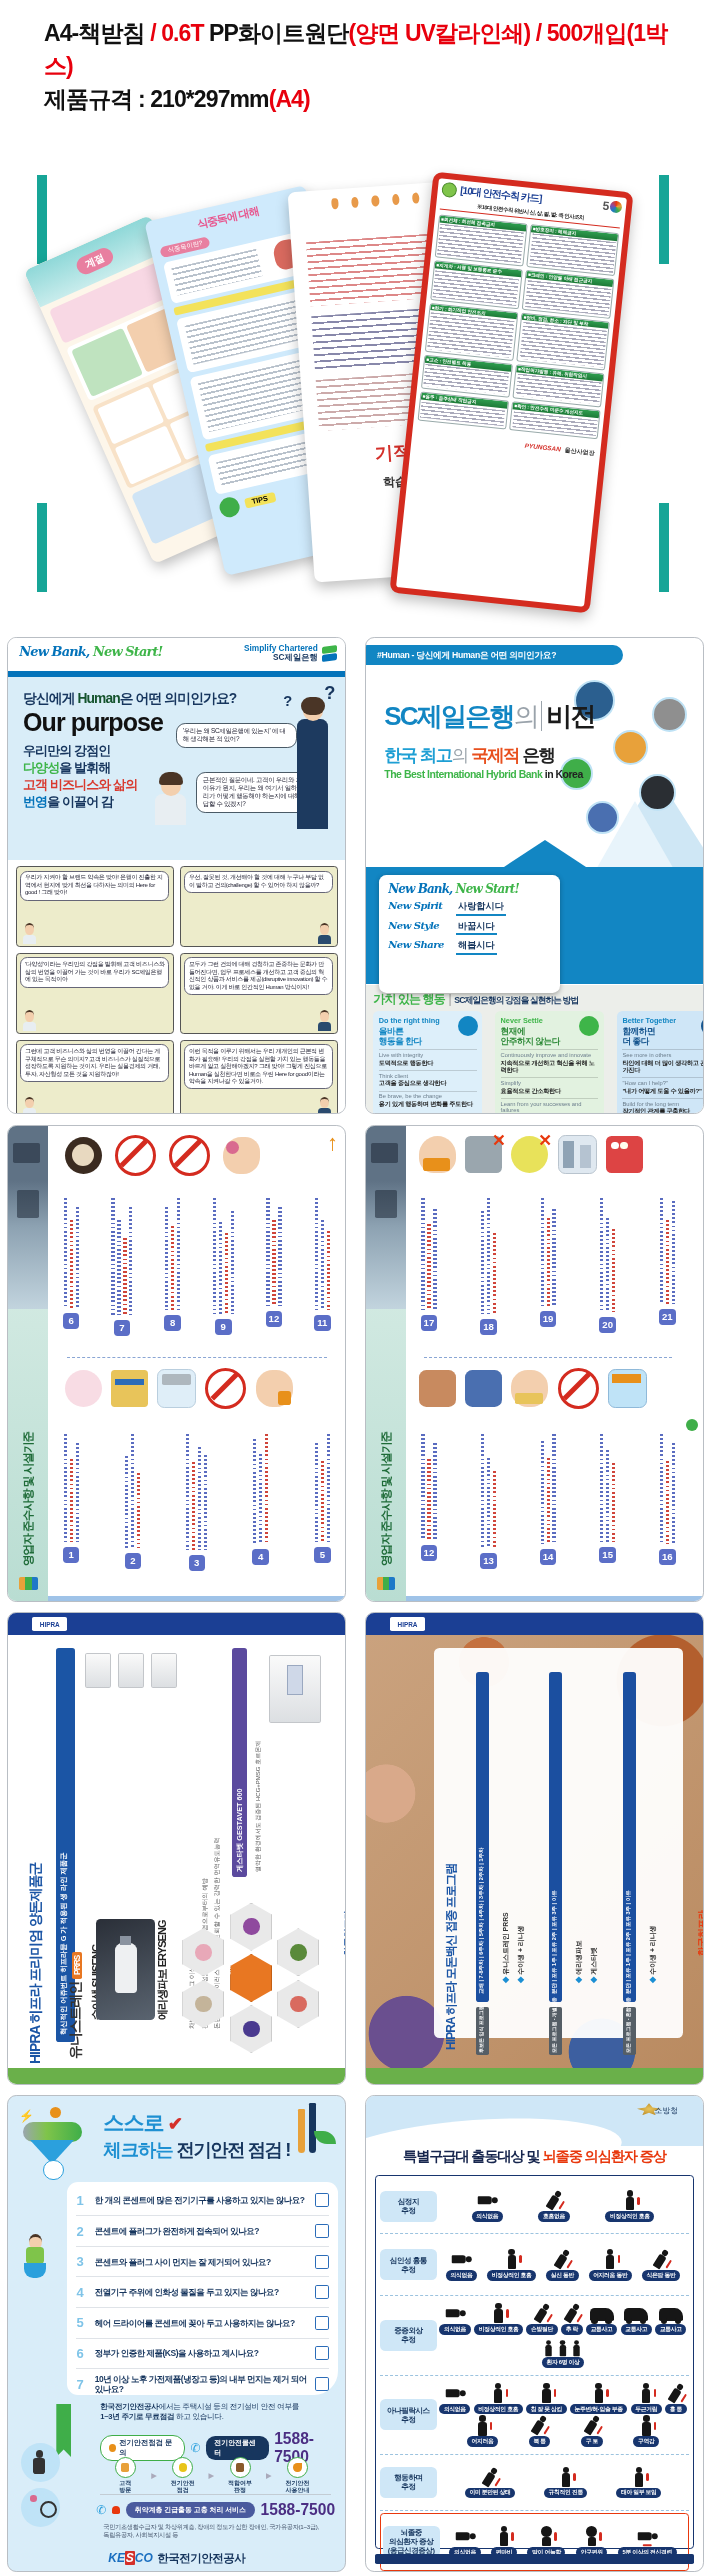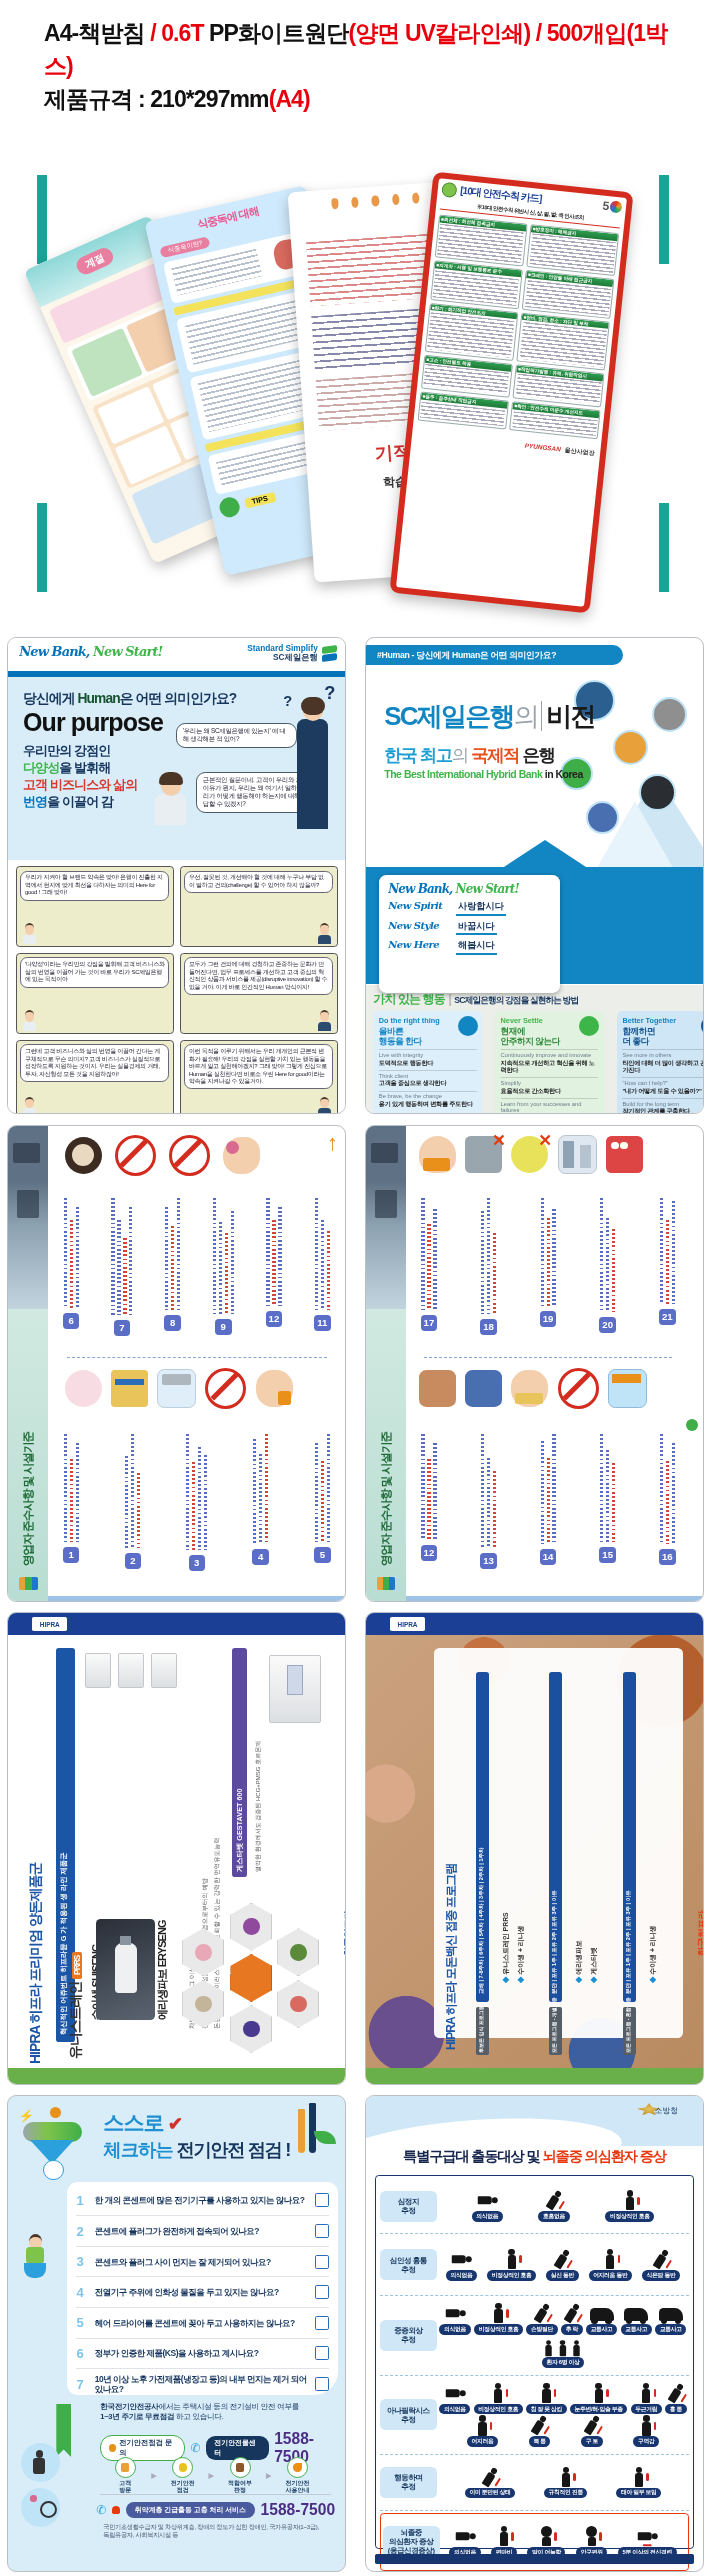--- a/index.html
+++ b/index.html
@@ -329,21 +329,21 @@
           <span style="color:#333;font-size:6px;font-weight:bold">울산사업장</span>
         </div>
       </div>
     </div>
   </div>
 
   <div class="card" style="left:7.3px;top:637px;height:475px">
     <div class="c1h">
       <span class="scslog" style="position:absolute;left:11px;top:5.5px"><span class="scb">New Bank,</span><span class="scg"> New Start!</span></span>
       <div class="c1brand">
-          <div class="e">Standard Simplify</div>
+          <div class="e">Simplify Chartered</div>
           <div class="k">SC제일은행</div>
         </div>
       <div class="sclogo">
           <i style="top:1.8px;background:#3eb549;transform:skewY(-8deg)"></i>
           <i style="top:9.2px;background:#0473ba;transform:skewY(-8deg)"></i>
         </div>
     </div>
     <div class="c1band"></div>
     <div class="c1hero">
       <div style="position:absolute;left:14.7px;top:13px">
@@ -437,21 +437,21 @@
       <div class="scslog" style="font-size:12px"><span class="scb">New Bank,</span><span class="scg"> New Start!</span></div>
       <div class="row">
           <span class="en scb">New Spirit</span>
           <span class="ko">사랑합시다</span>
         </div>
       <div class="row">
           <span class="en scb">New Style</span>
           <span class="ko">바꿉시다</span>
         </div>
       <div class="row">
-          <span class="en scb">New Here</span>
+          <span class="en scb">New Share</span>
           <span class="ko">해봅시다</span>
         </div>
     </div>
     <div class="c2vals">
       <div class="c2vh"><span class="g">가치 있는 행동</span><span class="sep">|</span><span class="s">SC제일은행의 강점을 실현하는 방법</span></div>
       <div class="vcols">
         <div class="vcol" style="background:#ddeffa">
           <div class="ic" style="background:#1286c3"></div>
           <div class="en" style="color:#1286c3">Do the right thing</div>
           <div class="ko prel" style="color:#1286c3">올바른
@@ -976,20 +976,24 @@
     <div style="position:absolute;left:88px;top:405px;display:flex;align-items:center;gap:5.5px">
       <span style="color:#2ba0dd;font-size:12px">✆</span>
       <span style="width:8.3px;height:8.3px;border-radius:50% 50% 1.8px 1.8px;background:#e8380d"></span>
       <span class="kpill-i">취약계층 긴급출동 고충 처리 서비스</span>
       <span class="kphone">1588-7500</span>
     </div>
     <div style="position:absolute;left:95px;top:427px;font-size:6.2px;color:#44536a;line-height:1.35;letter-spacing:-0.3px">
       <div>국민기초생활수급자 및 차상위계층, 장애의 정도가 심한 장애인, 국가유공자(1~3급),</div>
       <div>독립유공자, 사회복지시설 등</div>
     </div>
+    <div class="kfoot">
+      <span class="kesco-log"><span>KE</span><s>S</s><span>CO</span></span>
+      <span class="korg">한국전기안전공사</span>
+    </div>
   </div>
 
   <div class="card" style="left:365px;top:2095px;height:475px">
     <div class="fhead"></div>
     <div class="femb"></div>
     <div class="fagency">소방청</div>
     <div class="ftitle"><span class="nv">특별구급대 출동대상 및 </span><span class="rd">뇌졸중 의심환자 증상</span></div>
     <div class="ftab">
 
       <div class="frow" style="min-height:51px">

